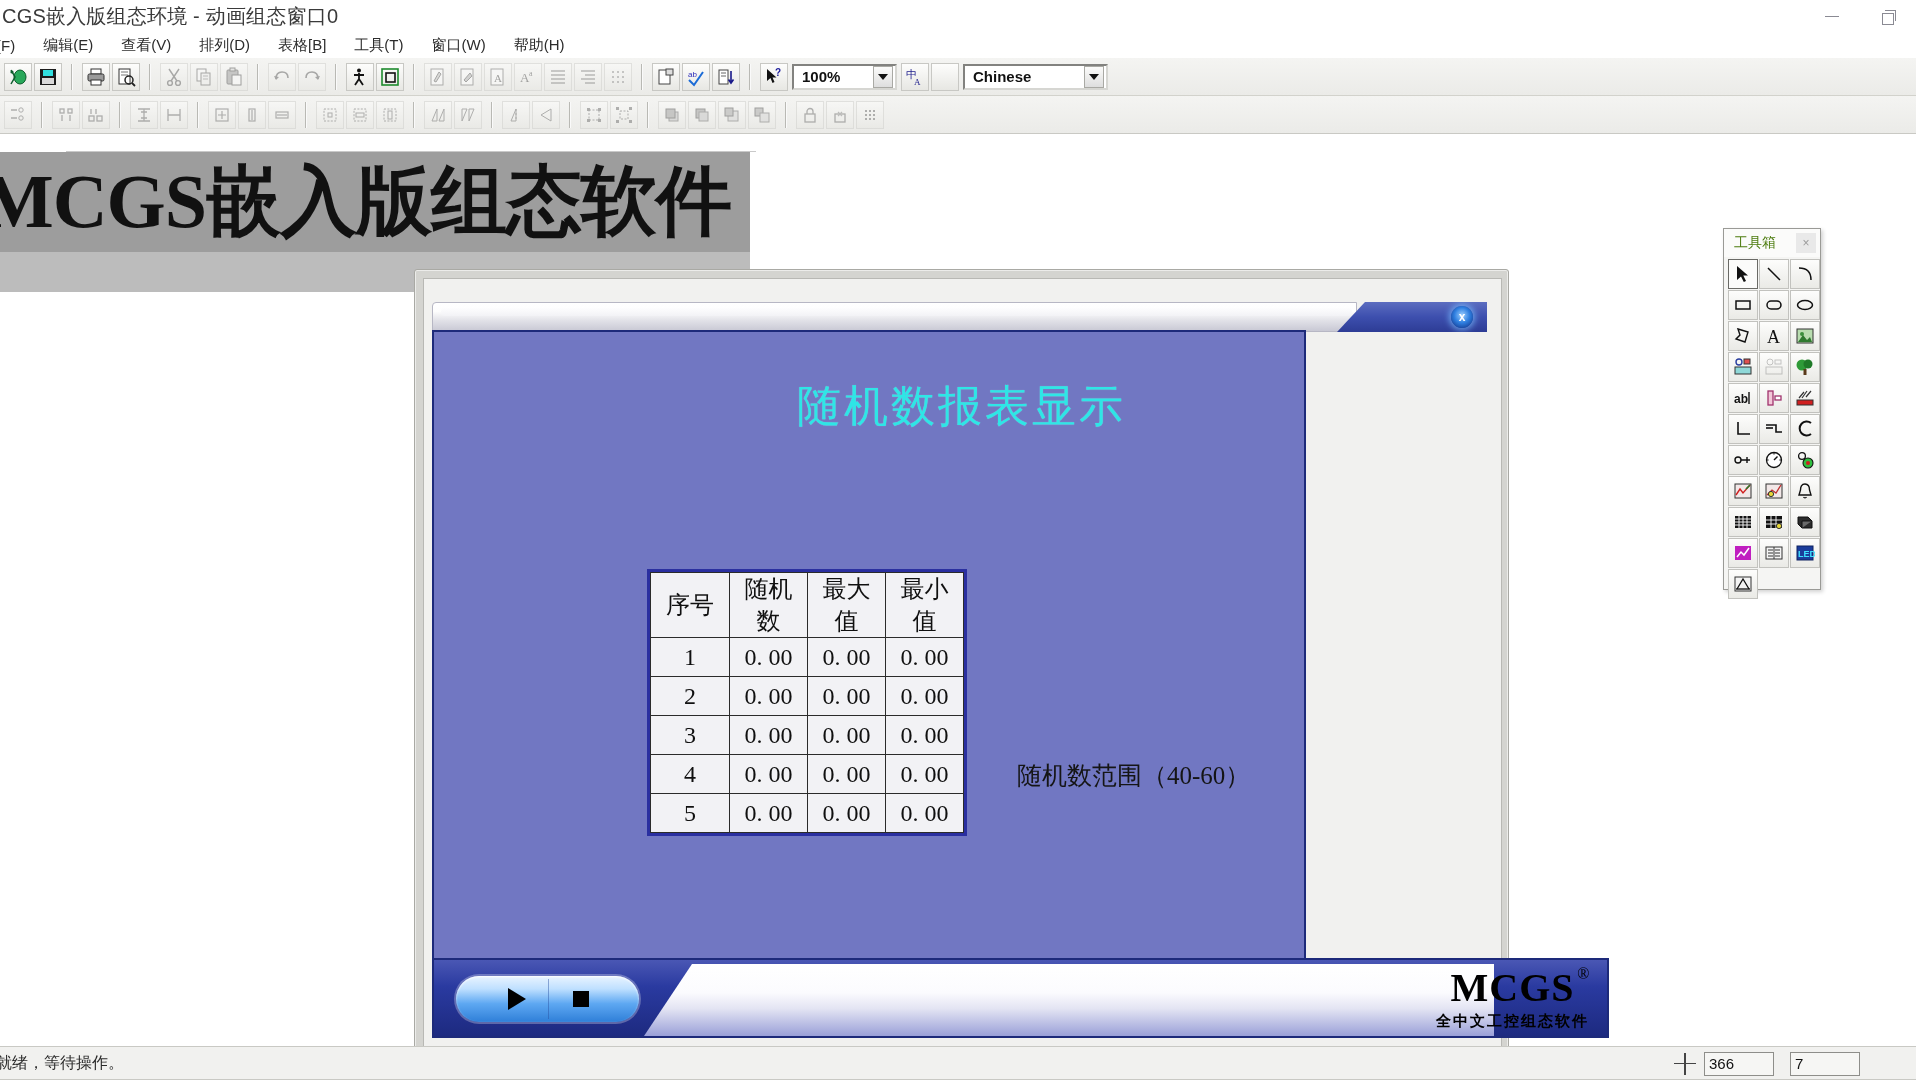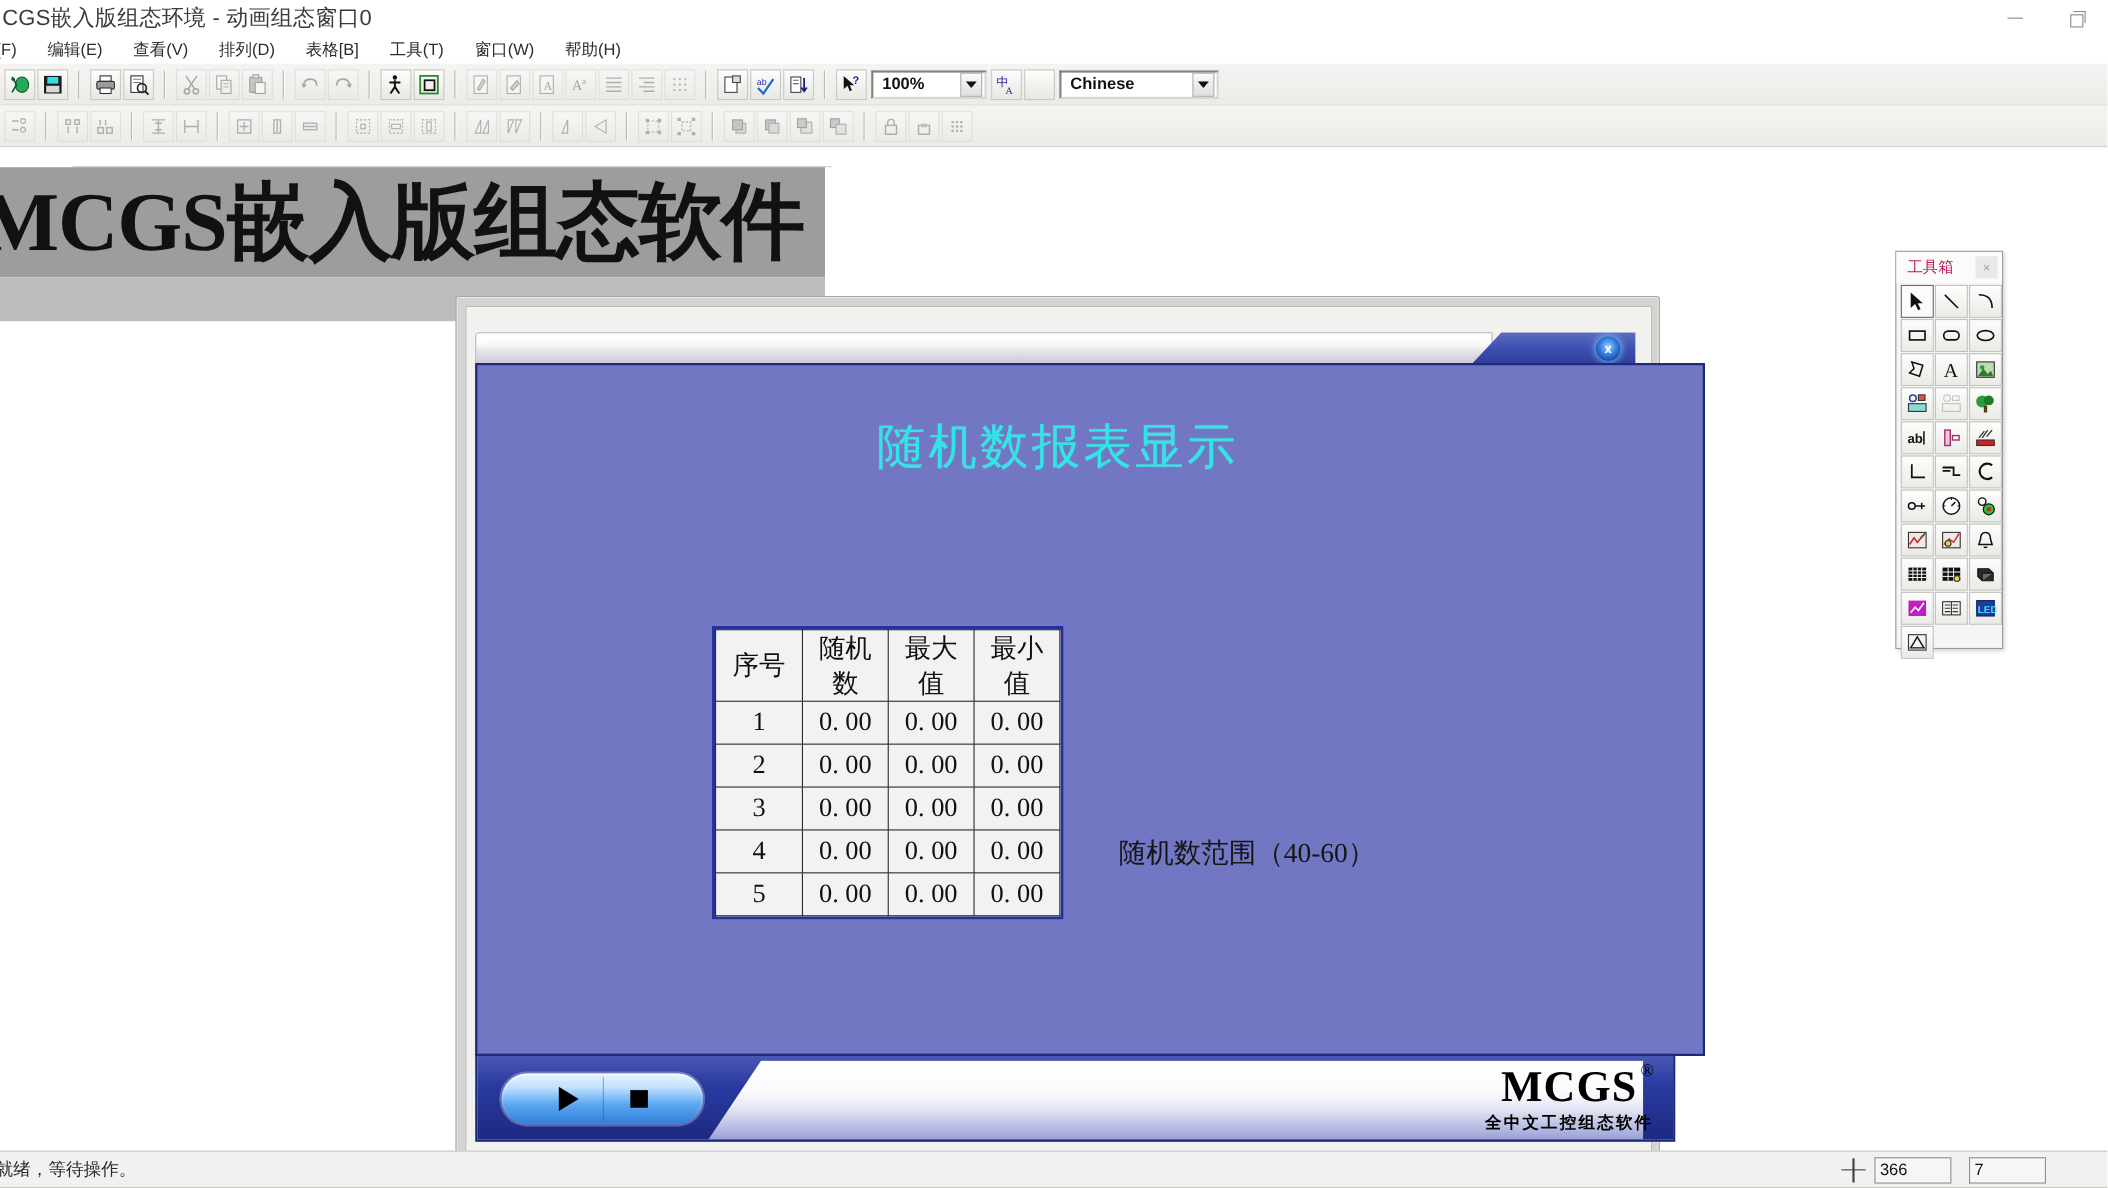--- a/index.html
+++ b/index.html
@@ -160,21 +160,21 @@
   }
   .dlg-close {
     position: absolute; right: 14px; top: 4px; width: 22px; height: 22px;
     border-radius: 50%;
     background: radial-gradient(circle at 50% 42%, #9fd0ff 0%, #2f7fe0 45%, #1a4ea8 75%, #3a63c8 100%);
     box-shadow: 0 0 6px 2px rgba(120,190,255,.75);
     display: flex; align-items: center; justify-content: center;
     color: #ffffff; font-size: 12px; font-weight: bold; line-height: 1;
   }
   .dlg-body {
-    position: absolute; left: 0; top: 28px; width: 1118px; height: 630px;
+    position: absolute; left: 0; top: 28px; width: 874px; height: 630px;
     background: #7177c2;
     border: 2px solid #1d2a7a;
   }
   .dlg-title-text {
     position: absolute; left: 0; top: 45px; width: 1055px;
     text-align: center;
     font-size: 44px; color: #2ee6e6;
     font-family: "Liberation Serif","DejaVu Serif", serif;
     letter-spacing: 3px;
     text-shadow: 0 0 1px rgba(255,255,255,.35);
@@ -213,21 +213,21 @@
   .range-label {
     position: absolute; left: 583px; top: 395px; width: 260px;
     font-size: 25px; color: #151515;
     font-family: "Liberation Serif","DejaVu Serif", serif;
     white-space: nowrap;
     margin-top: 32px;
   }
 
   
   .dlg-footer {
-    position: absolute; left: 0; top: 656px; width: 1091px; height: 80px;
+    position: absolute; left: 0; top: 656px; width: 1177px; height: 80px;
     background: linear-gradient(180deg,#4a57b4 0%,#2a3aa0 35%,#1d2a80 100%);
     border: 2px solid #1d2a7a;
     overflow: hidden;
   }
   .footer-sheen {
     position: absolute; left: 210px; top: 4px; width: 850px; height: 72px;
     background: linear-gradient(180deg,#ffffff 0%,#fbfbfe 40%,#e3e4f3 62%,#9aa0d8 100%);
     clip-path: polygon(48px 0, 850px 0, 850px 72px, 0 72px);
     border-radius: 0 0 0 0;
   }
@@ -272,21 +272,21 @@
     position: absolute; left: 1723px; top: 228px; width: 98px; height: 362px;
     background: #f5f5f3;
     border: 1px solid #9a9a96;
     box-shadow: 2px 2px 4px rgba(0,0,0,.18);
   }
   .tbx-header {
     height: 28px; display: flex; align-items: center;
     background: #fbfbfa; position: relative;
   }
   .tbx-header .tbx-title {
-    font-size: 14px; color: #be185d; margin-left: 10px; white-space: nowrap;
+    font-size: 14px; color: #4d7c0f; margin-left: 10px; white-space: nowrap;
   }
   .tbx-close {
     position: absolute; right: 4px; top: 4px; width: 20px; height: 20px;
     background: #e9e9e9; color: #9b9b9b; font-size: 12px;
     display: flex; align-items: center; justify-content: center;
   }
   .tbx-grid {
     display: grid; grid-template-columns: repeat(3, 30px);
     gap: 1px; padding: 2px 0 0 4px;
   }

